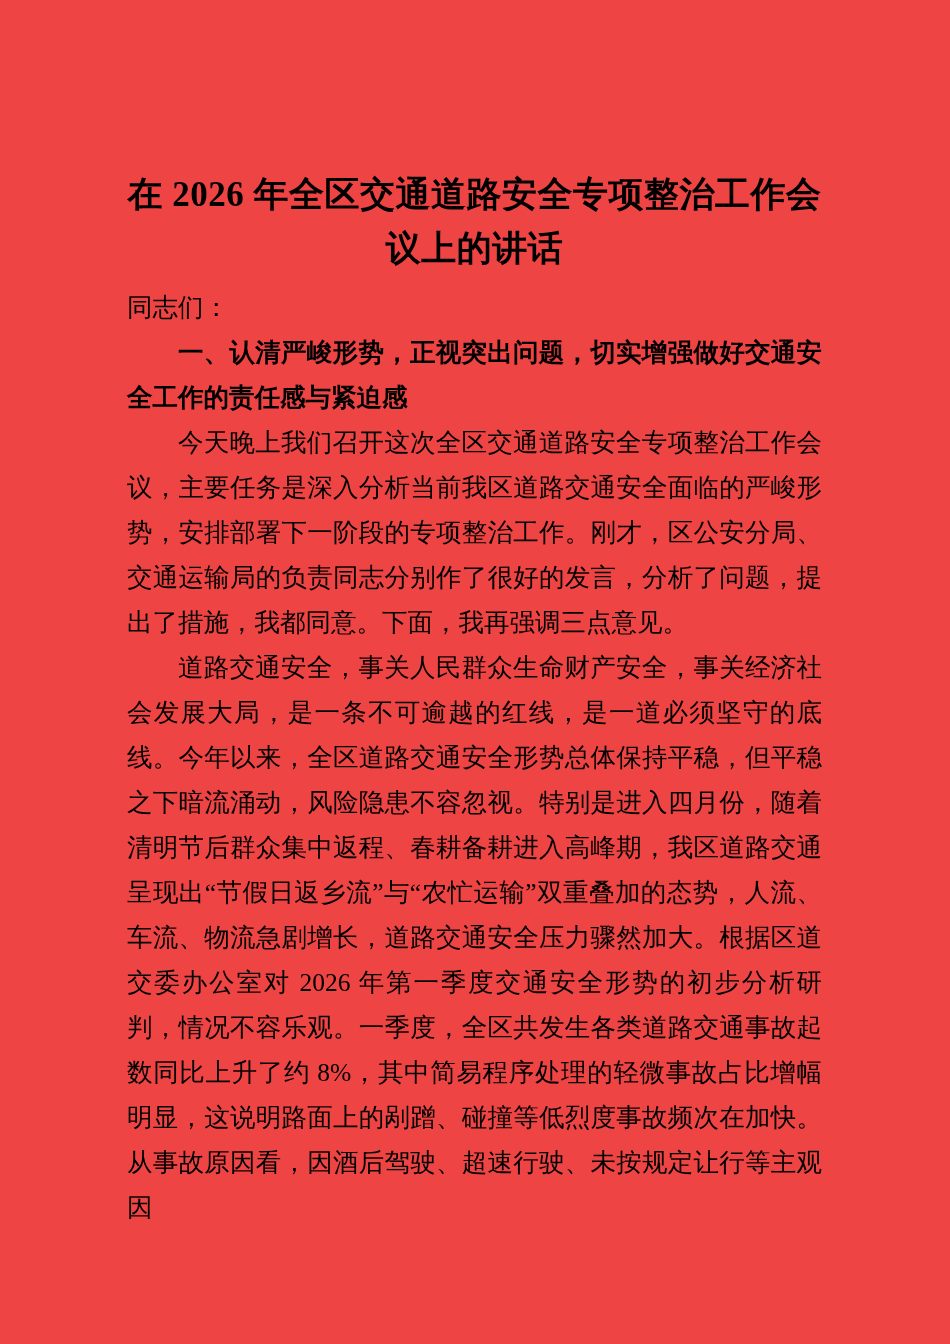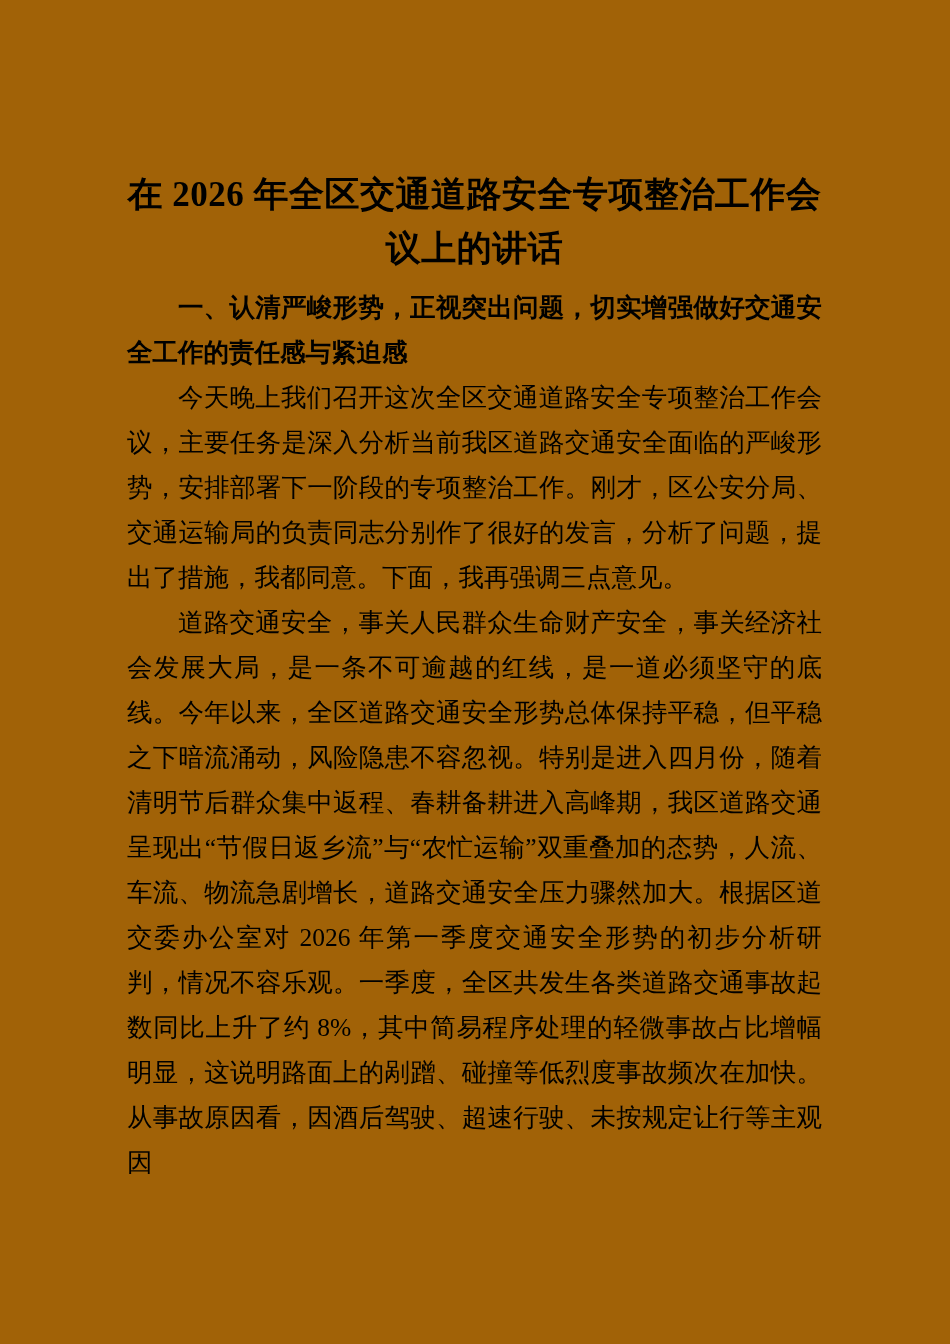--- a/index.html
+++ b/index.html
@@ -6,21 +6,21 @@
     margin: 0;
     padding: 0;
     background: #ffffff;
   }
   .page {
     position: relative;
     width: 950px;
     height: 1344px;
     box-sizing: border-box;
     overflow: hidden;
-    background: #a16207;
+    background: #ef4444;
     color: #000000;
     padding: 168px 128px 0 127px;
     font-family: "Liberation Serif", "DejaVu Serif", serif;
   }
   .doc-title {
     margin: 0 0 9px 0;
     font-size: 35px;
     font-weight: 700;
     line-height: 54px;
     text-align: center;
@@ -43,19 +43,20 @@
   .heading {
     font-weight: 700;
   }
 </style>
 </head>
 <body>
 
 <div class="page">
   <h1 class="doc-title">在 2026 年全区交通道路安全专项整治工作会议上的讲话</h1>
 
+  <p class="salutation">同志们：</p>
 
   <p class="para heading">一、认清严峻形势，正视突出问题，切实增强做好交通安全工作的责任感与紧迫感</p>
 
   <p class="para">今天晚上我们召开这次全区交通道路安全专项整治工作会议，主要任务是深入分析当前我区道路交通安全面临的严峻形势，安排部署下一阶段的专项整治工作。刚才，区公安分局、交通运输局的负责同志分别作了很好的发言，分析了问题，提出了措施，我都同意。下面，我再强调三点意见。</p>
 
   <p class="para">道路交通安全，事关人民群众生命财产安全，事关经济社会发展大局，是一条不可逾越的红线，是一道必须坚守的底线。今年以来，全区道路交通安全形势总体保持平稳，但平稳之下暗流涌动，风险隐患不容忽视。特别是进入四月份，随着清明节后群众集中返程、春耕备耕进入高峰期，我区道路交通呈现出“节假日返乡流”与“农忙运输”双重叠加的态势，人流、车流、物流急剧增长，道路交通安全压力骤然加大。根据区道交委办公室对 2026 年第一季度交通安全形势的初步分析研判，情况不容乐观。一季度，全区共发生各类道路交通事故起数同比上升了约 8%，其中简易程序处理的轻微事故占比增幅明显，这说明路面上的剐蹭、碰撞等低烈度事故频次在加快。从事故原因看，因酒后驾驶、超速行驶、未按规定让行等主观因</p>
 </div>
 
 </body></html>

